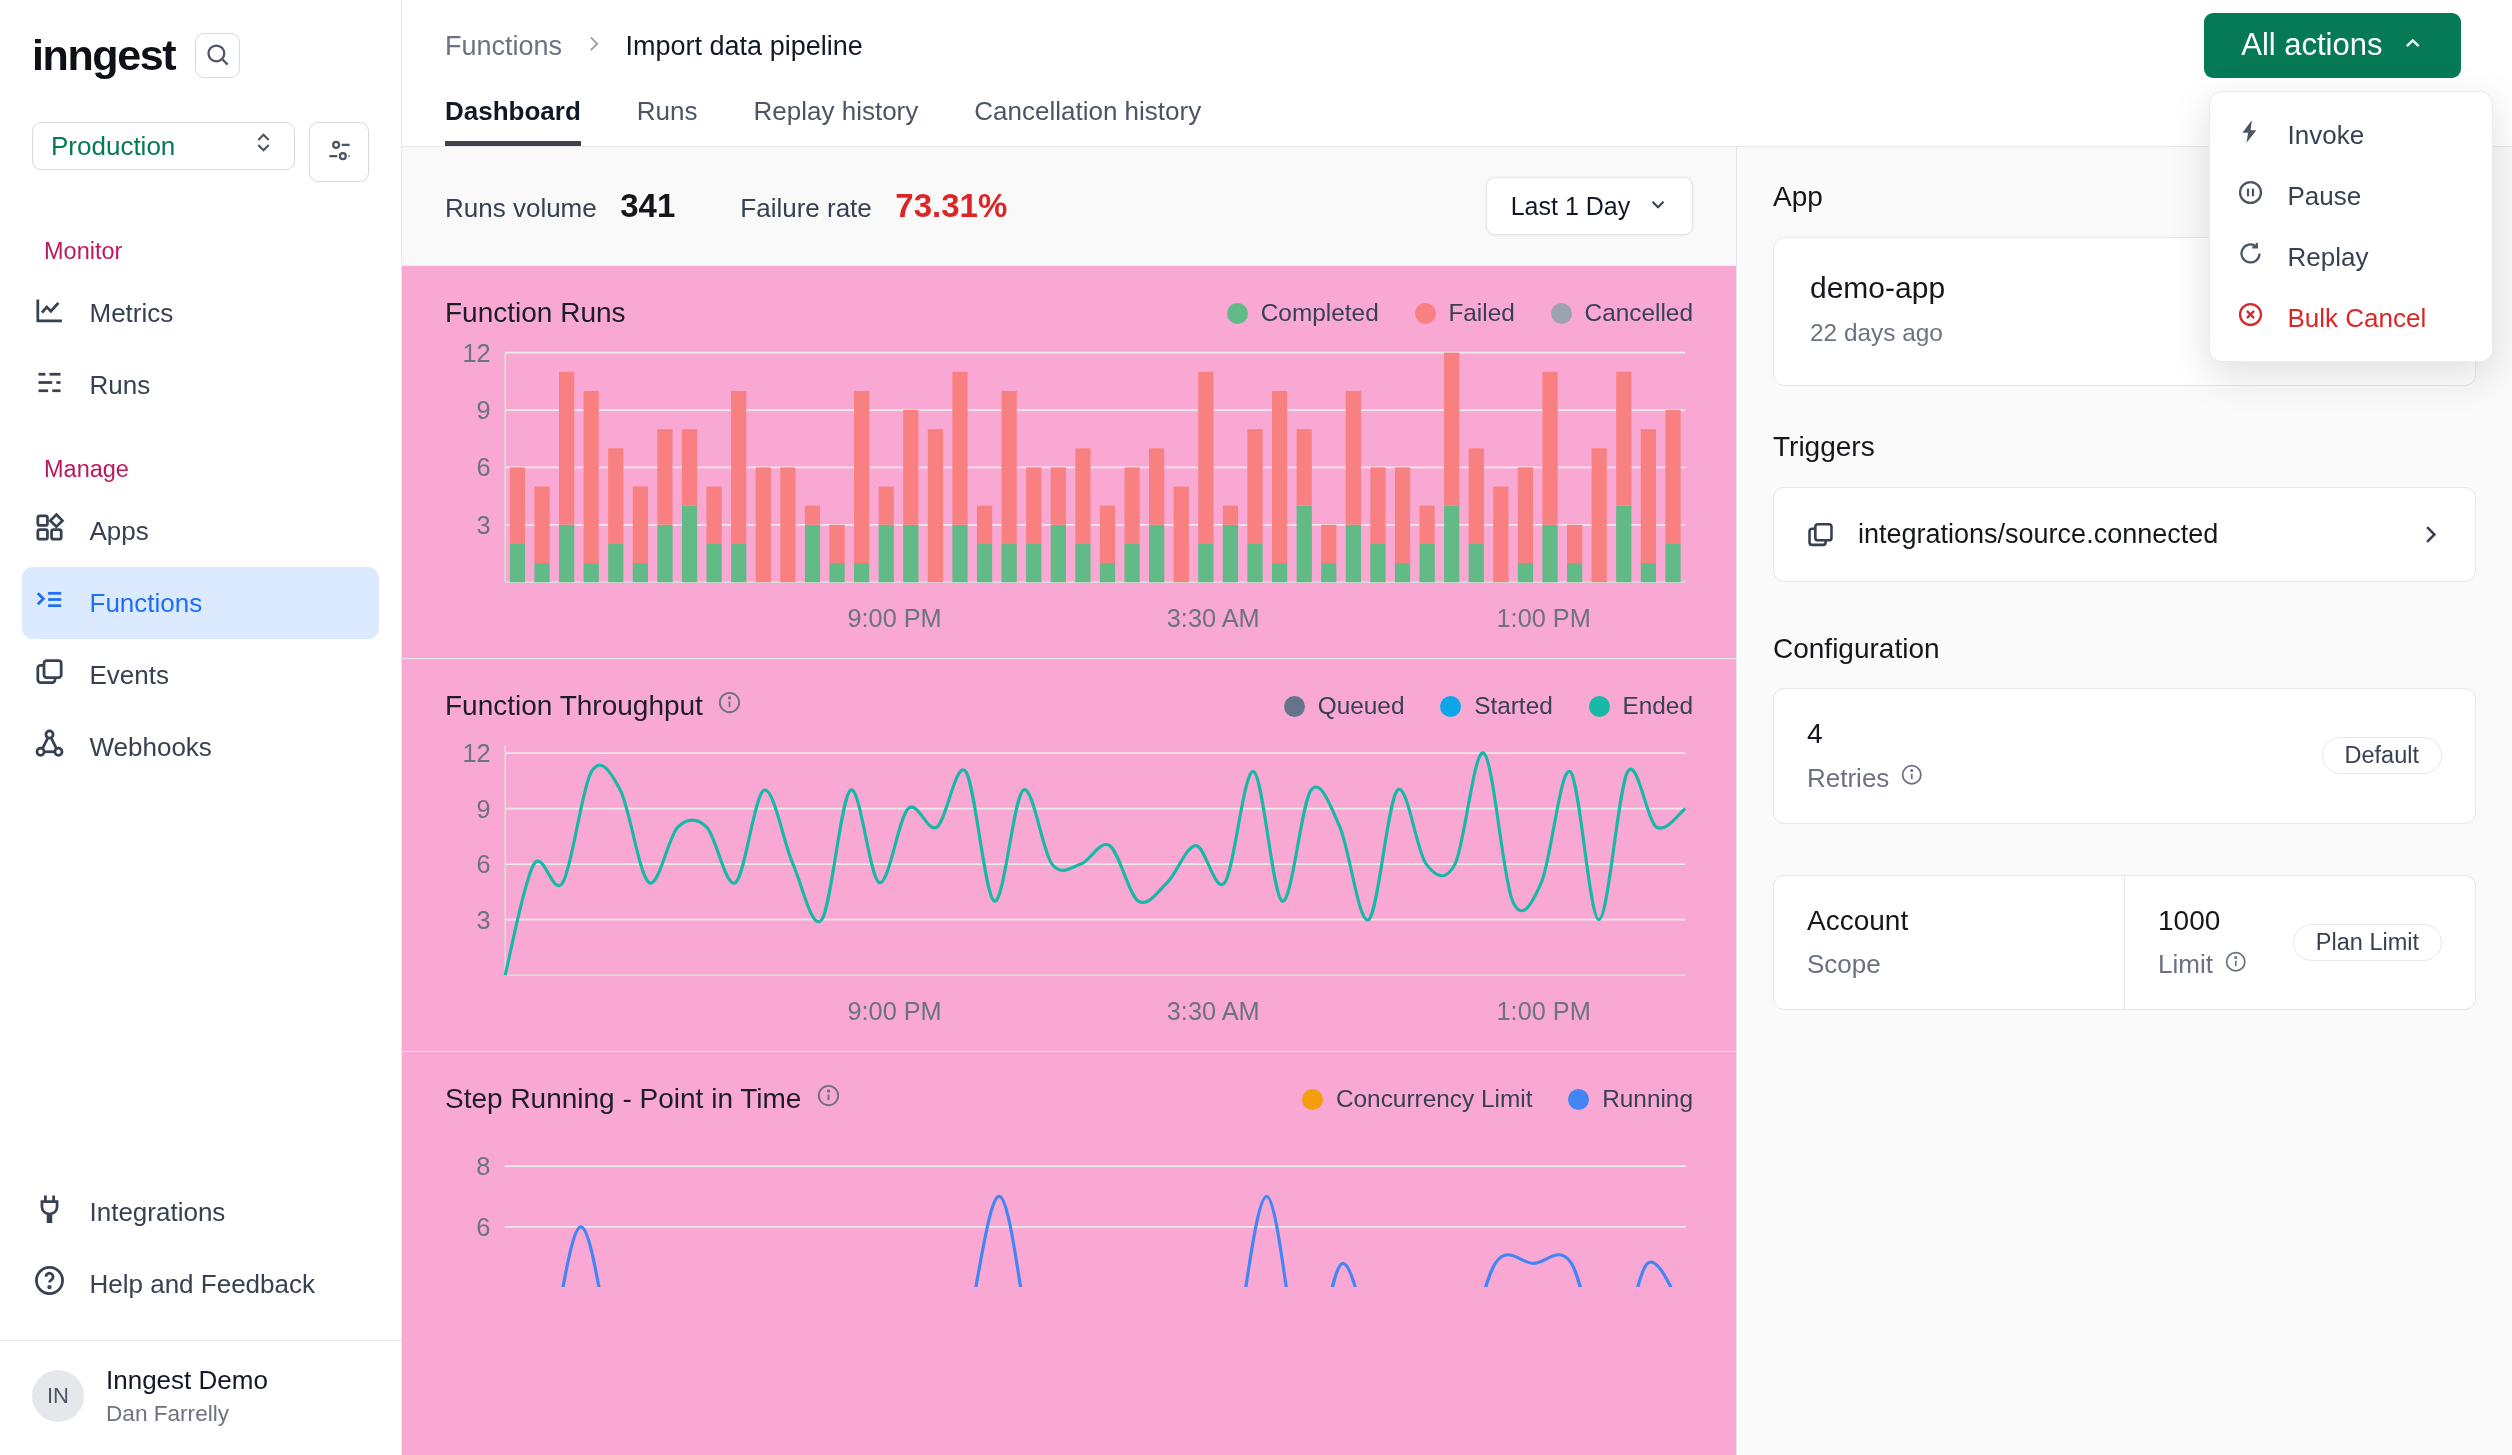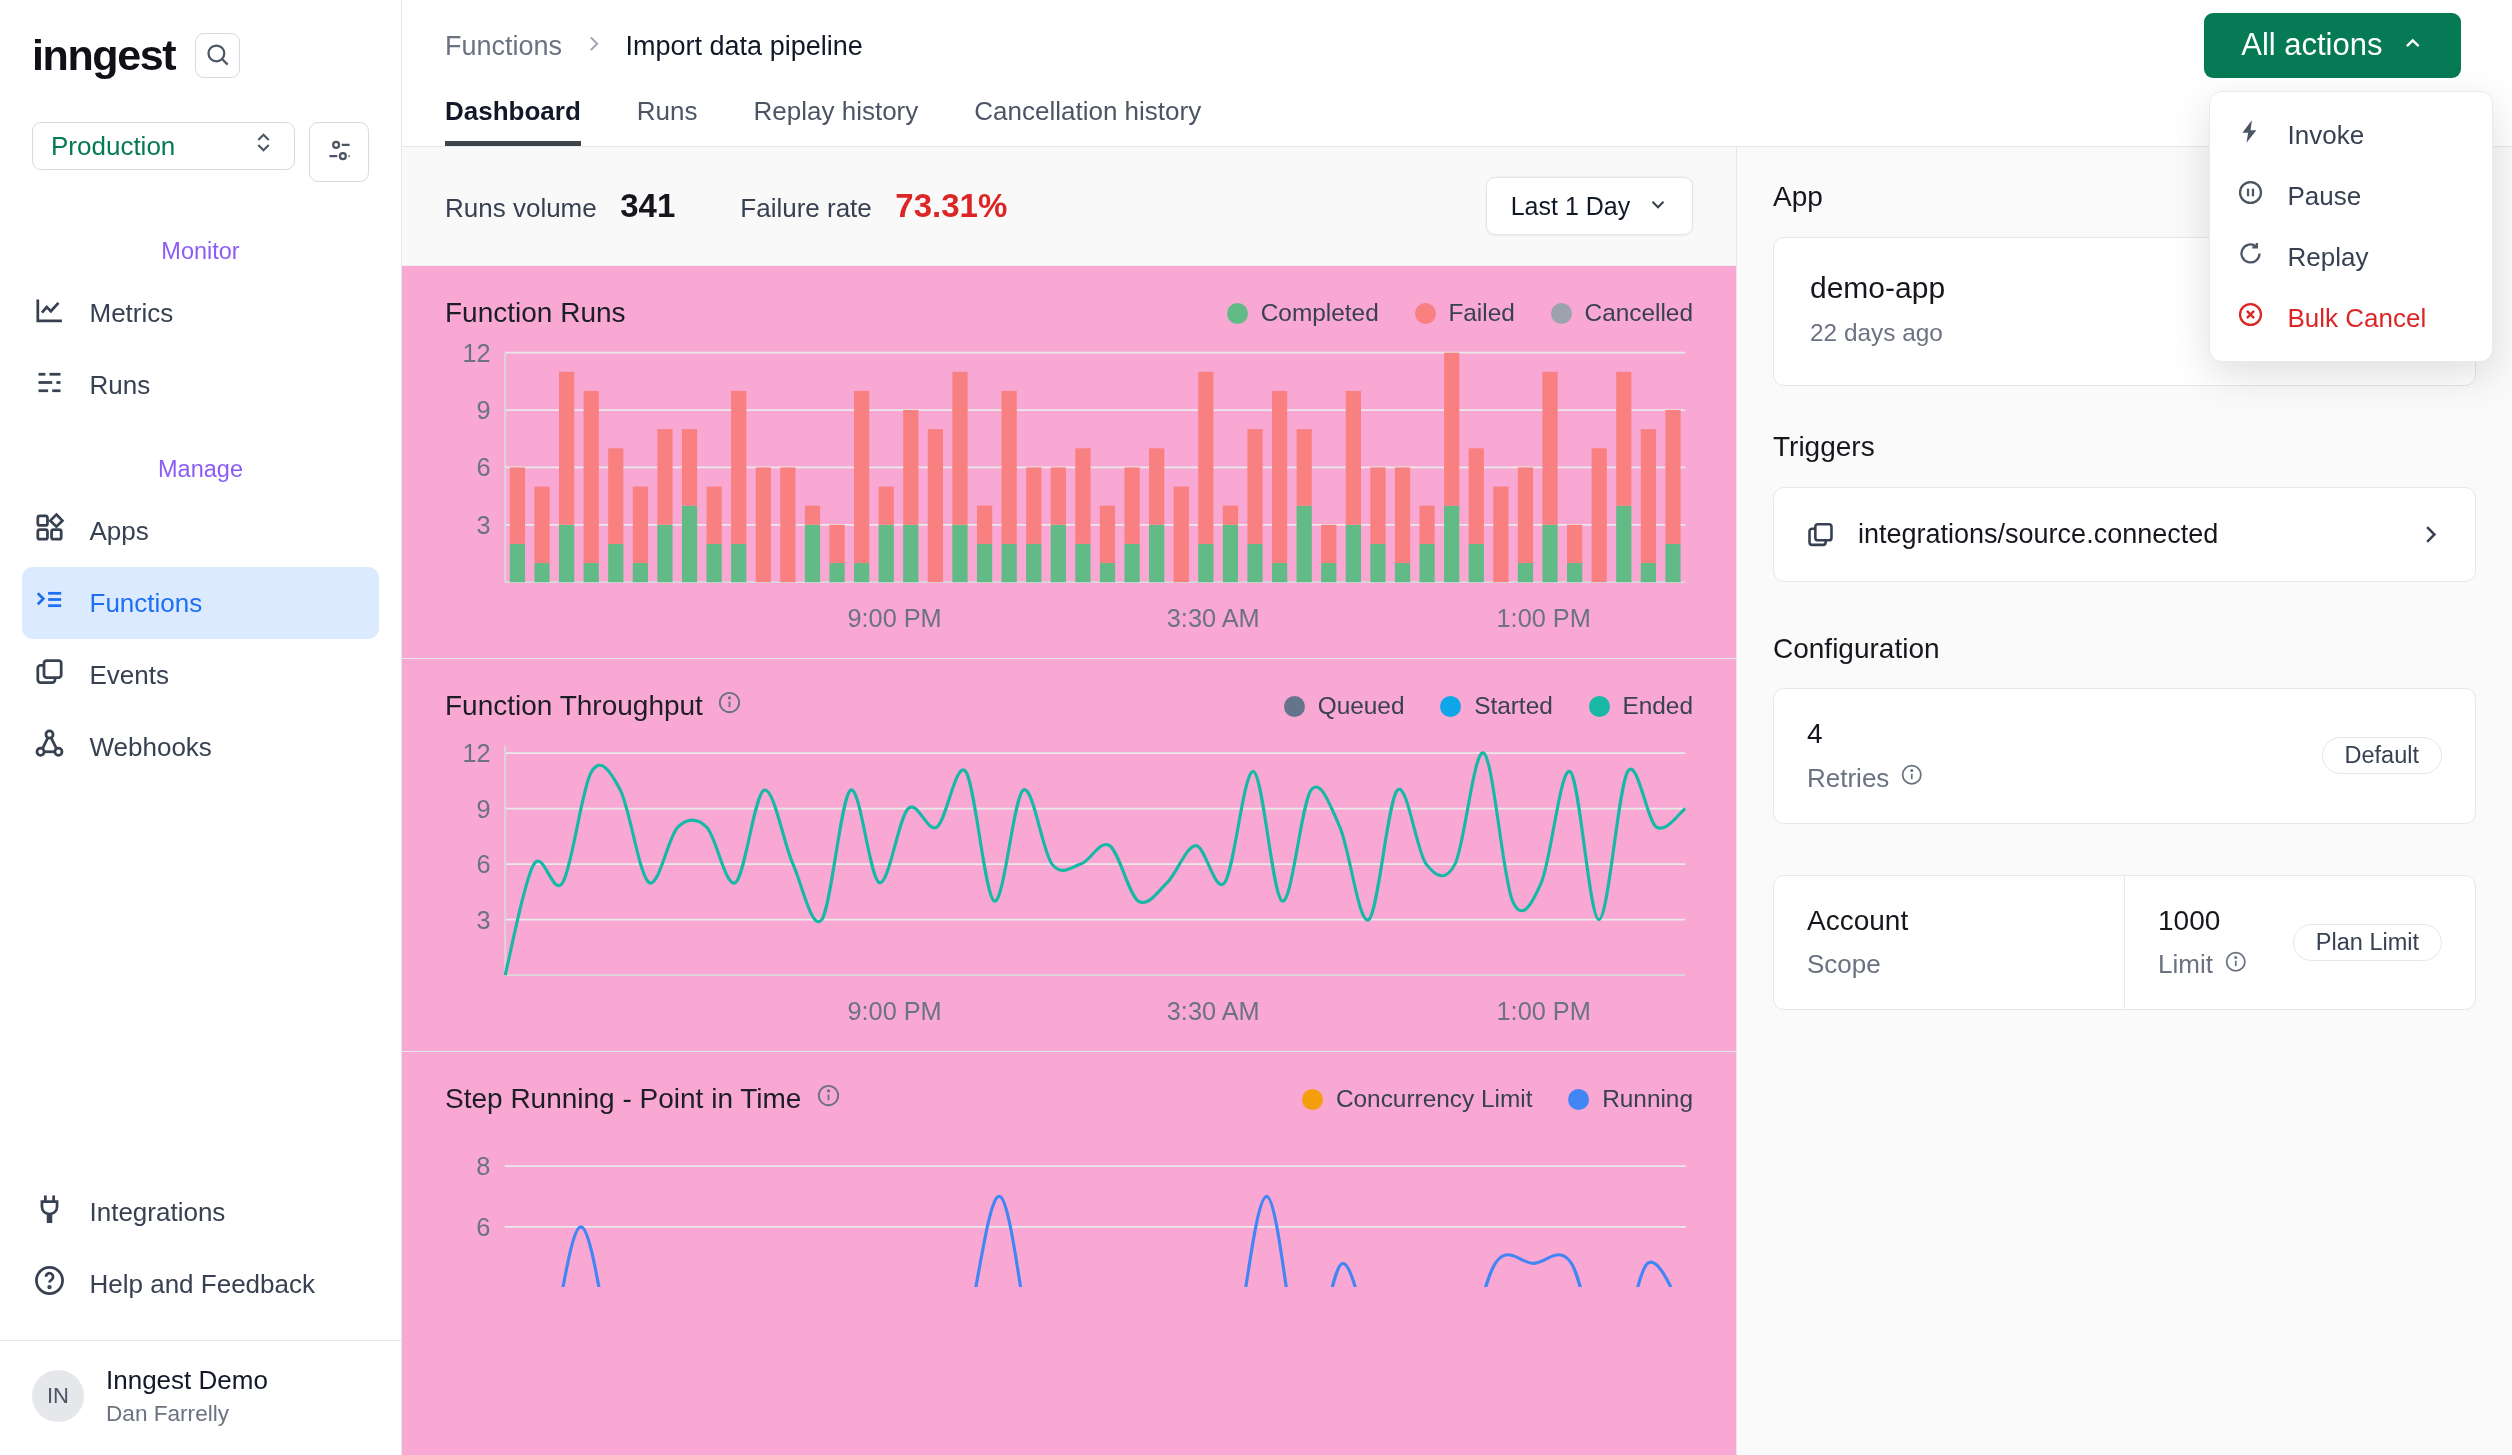--- a/index.html
+++ b/index.html
@@ -11,21 +11,21 @@
   .sidebar { width:402px; min-width:402px; border-right:0.9px solid #e5e7eb; display:flex; flex-direction:column; padding-top:31px; background:#fff; }
   .sidebar-top { padding:0 32px; display:flex; align-items:center; gap:20px; }
   .logo { font-size:43px; font-weight:800; letter-spacing:-1.4px; color:#0f1117; }
   .icon-btn { width:45px; height:45px; border:1.8px solid #d7dade; border-radius:9px; background:#fff; display:flex; align-items:center; justify-content:center; }
   .icon-btn svg, .env-select svg, .filter-btn svg { stroke:#4b5563; }
   .env-row { margin:42px 32px 0; display:flex; gap:14.5px; }
   .env-select { flex:1; height:48px; border:1.8px solid #d7dade; border-radius:9px; display:flex; align-items:center; justify-content:space-between; padding:0 18px; background:#fff; }
   .env-select .env-name { color:#057a55; font-size:26px; }
   .filter-btn { width:60px; height:60px; border:1.8px solid #d7dade; border-radius:9px; background:#fff; display:flex; align-items:center; justify-content:center; }
   .nav { margin-top:22px; flex:1; }
-  .nav-label { padding:0 32px; color:#8b5cf6; font-size:23.5px; margin:34px 0 12.7px;text-align:center; }
+  .nav-label { padding:0 44px; color:#be185d; font-size:23.5px; margin:34px 0 12.7px; }
   .nav-item { display:flex; align-items:center; gap:23.5px; margin:0 22px; padding:0 11px; height:72px; font-size:26px; color:#374151; border-radius:11px; }
   .nav-item svg { width:33px; height:33px; stroke:#374151; flex:none; }
   .nav-item.active { background:#dbeafe; color:#1f6ff2; }
   .nav-item.active svg { stroke:#1f6ff2; }
   .sidebar-foot { padding-bottom:5.4px; }
   .user-row { border-top:0.9px solid #e5e7eb; margin-top:20px; padding:23.5px 32px; display:flex; align-items:center; gap:22px; }
   .avatar { width:52px; height:52px; border-radius:50%; background:#e5e7eb; color:#4b5563; font-size:22px; display:flex; align-items:center; justify-content:center; flex:none; }
   .user-name { font-size:26px; color:#111827; }
   .user-org { font-size:22.6px; color:#6b7280; margin-top:5.4px; }
 

